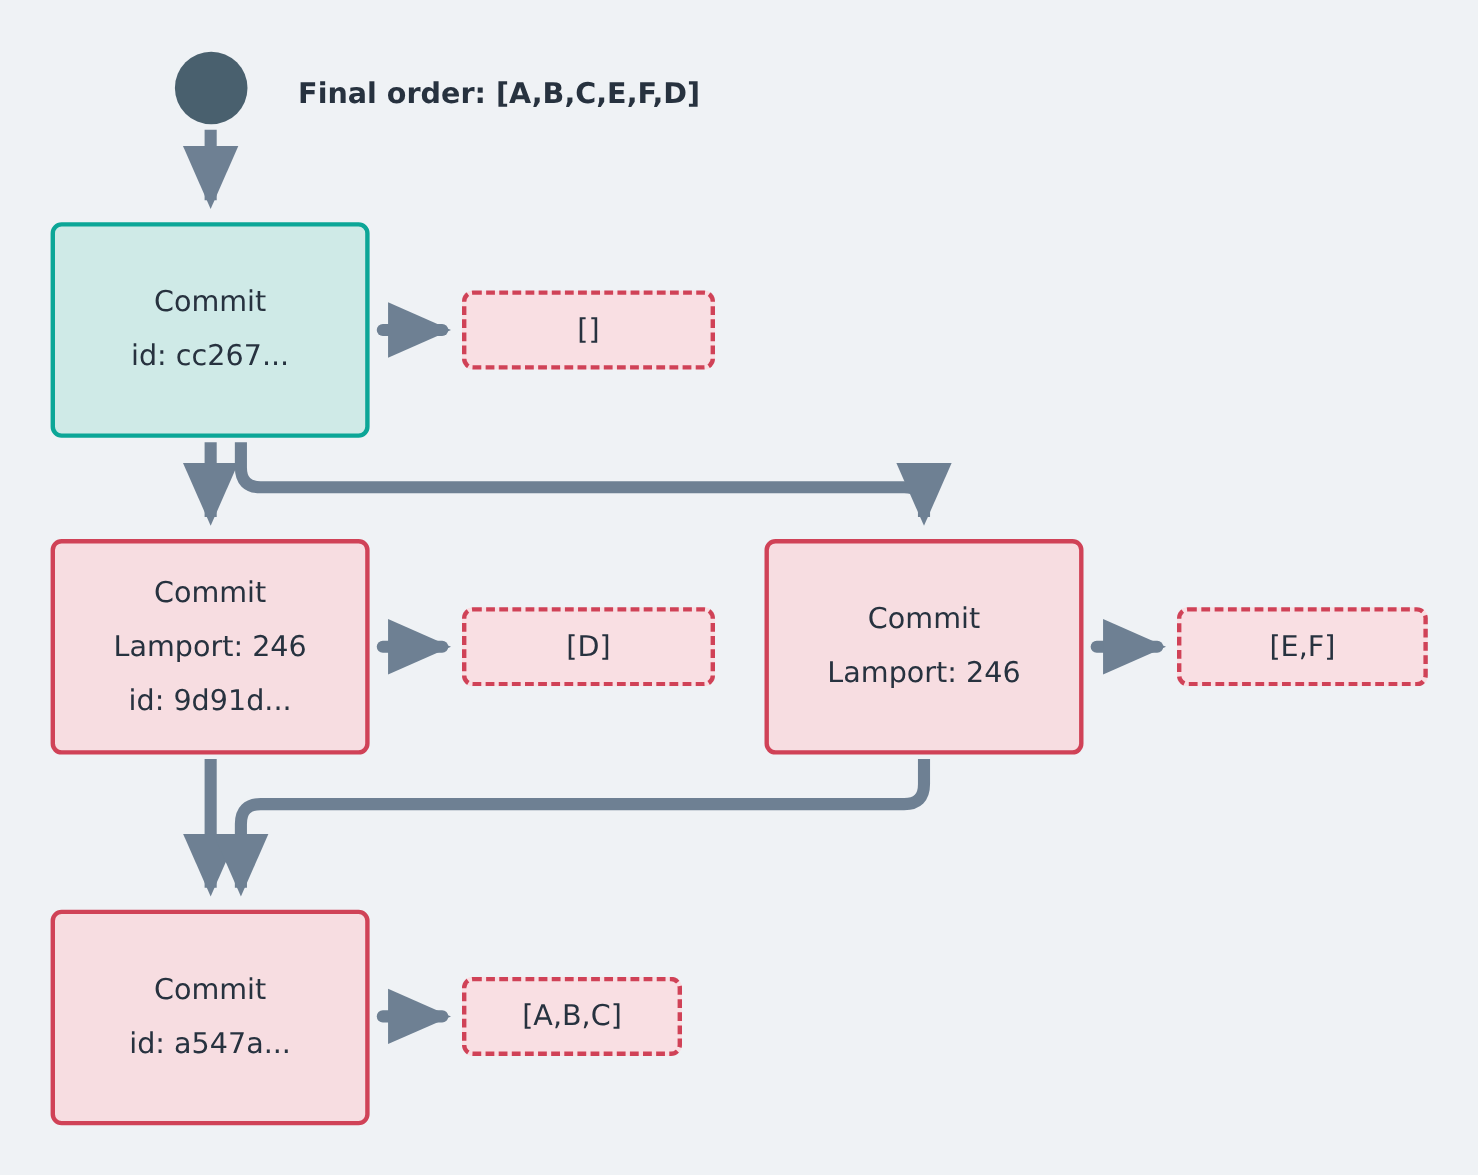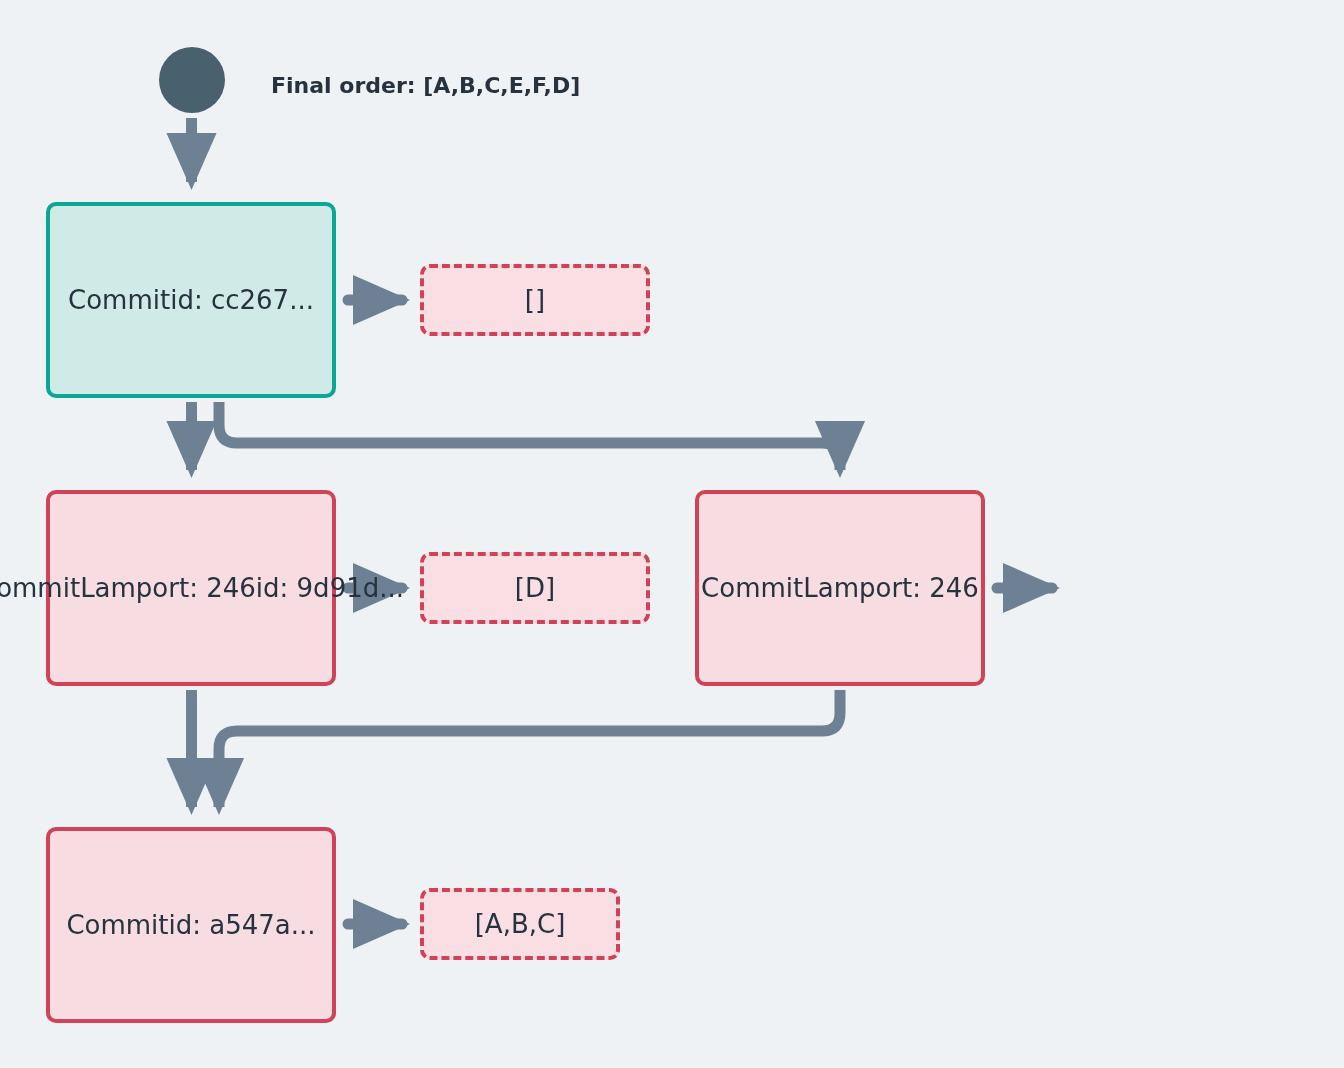--- a/index.html
+++ b/index.html
@@ -45,34 +45,35 @@
     top: 52px;
     width: 640px;
   }
   .header-line1 {
     font-size: 26px;
     color: #27323f;
     line-height: 40px;
     white-space: nowrap;
   }
   .header-line2 {
-    font-size: 22px;
+    font-size: 26px;
     font-weight: bold;
     color: #27323f;
     line-height: 40px;
     margin-top: 14px;
     white-space: nowrap;
   }
 
   
   .node {
     position: absolute;
     box-sizing: border-box;
     border-radius: 10px;
     display: flex;
+    flex-direction: column;
     align-items: center;
     justify-content: center;
     text-align: center;
     color: #27323f;
     font-size: 26px;
     line-height: 49px;
   }
   .node.teal {
     background: #cfeae7;
     border: 4px solid #0ca697;
@@ -170,17 +171,20 @@
     <span class="nline">Commit</span>
     <span class="nline">id: a547a...</span>
   </div>
 
   <div class="opbox" id="op-a">
     <span>[]</span>
   </div>
   <div class="opbox" id="op-b">
     <span>[D]</span>
   </div>
+  <div class="opbox" id="op-c">
+    <span>[E,F]</span>
+  </div>
   <div class="opbox" id="op-d">
     <span>[A,B,C]</span>
   </div>
 
 </div>
 
 </body></html>

